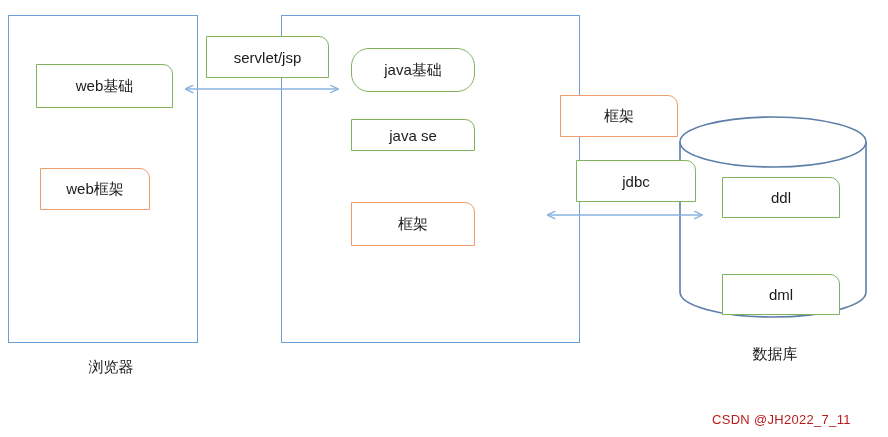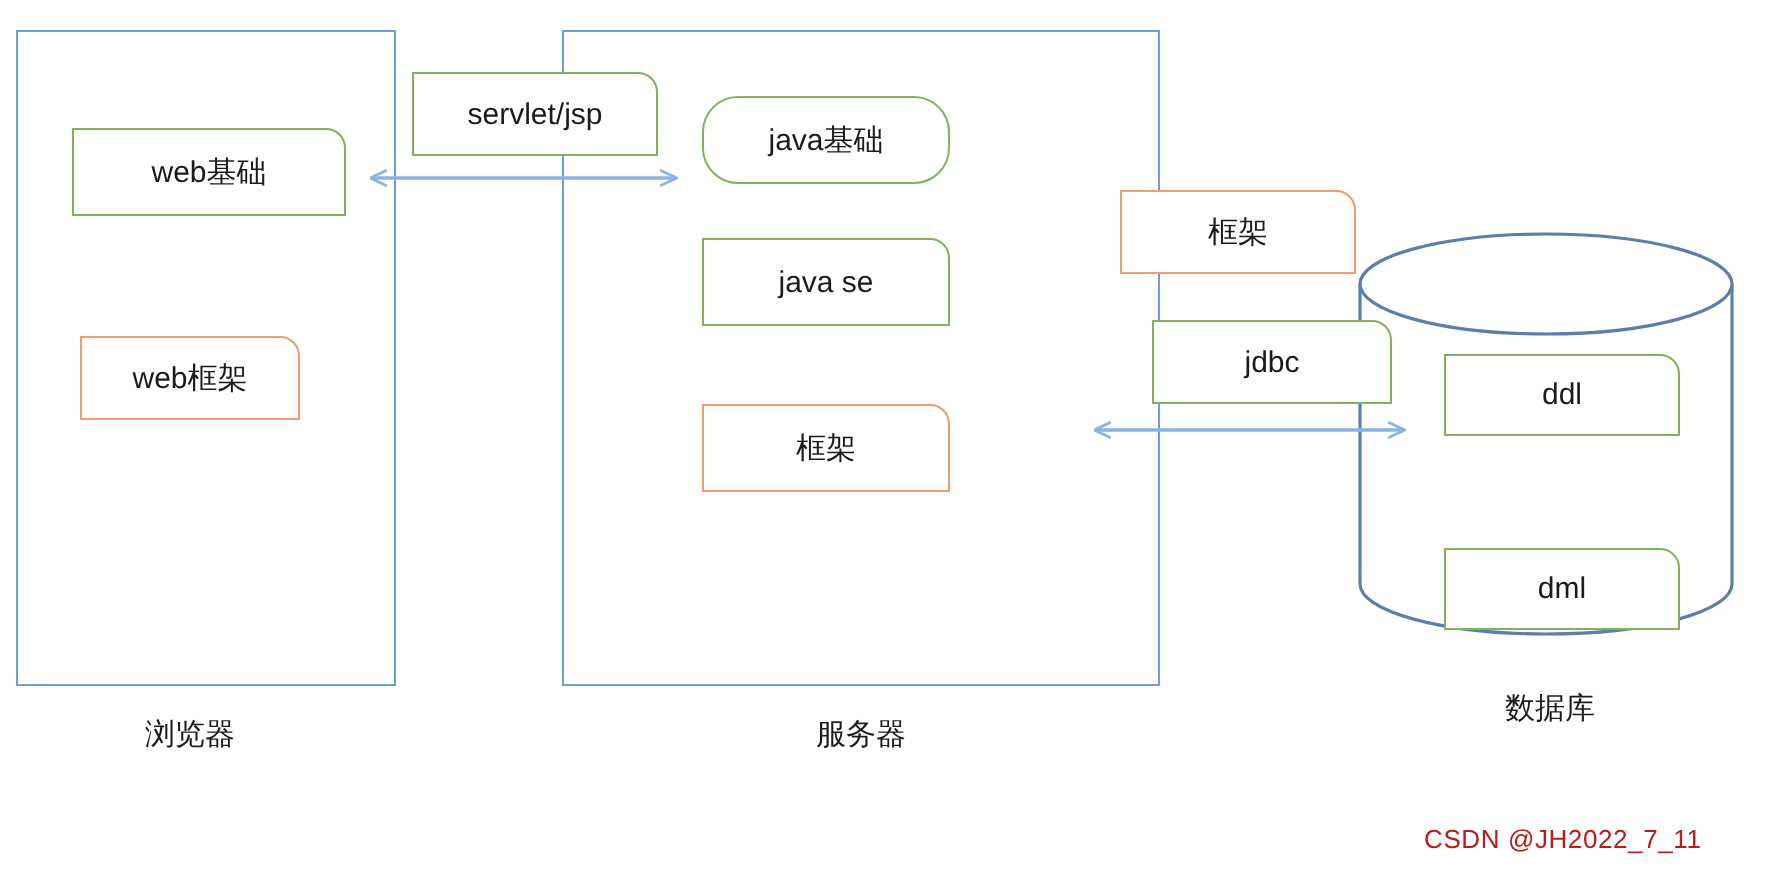--- a/index.html
+++ b/index.html
@@ -115,46 +115,43 @@
     <span>web框架</span>
   </div>
 
   <div class="node green" style="left:206px; top:36px; width:123px; height:42px;">
     <span>servlet/jsp</span>
   </div>
 
   <div class="node green" style="left:351px; top:48px; width:124px; height:44px;border-radius:18px;">
     <span>java基础</span>
   </div>
-  <div class="node green" style="left:351px; top:119px; width:124px; height:44px;">
+  <div class="node green" style="left:351px; top:119px; width:124px; height:32px;">
     <span>java se</span>
   </div>
   <div class="node orange" style="left:351px; top:202px; width:124px; height:44px;">
     <span>框架</span>
   </div>
 
   <div class="node orange" style="left:560px; top:95px; width:118px; height:42px;">
     <span>框架</span>
   </div>
   <div class="node green" style="left:576px; top:160px; width:120px; height:42px;">
     <span>jdbc</span>
   </div>
 
   <div class="node green" style="left:722px; top:177px; width:118px; height:41px;">
     <span>ddl</span>
   </div>
   <div class="node green" style="left:722px; top:230px; width:118px; height:41px;margin-top:44px;">
     <span>dml</span>
   </div>
 
-  <div class="caption" style="left:0; top:358px; width:190px;text-align:center;">
+  <div class="caption" style="left:16px; top:358px; width:190px;text-align:center;">
     <span>浏览器</span>
-  </div>
-  <div class="caption" style="left:281px; top:358px; width:299px;">
-    <span>服务器</span>
   </div>
   <div class="caption" style="left:676px; top:345px; width:198px;">
     <span>数据库</span>
   </div>
 
   <div class="watermark" style="left:712px; top:412px;">CSDN @JH2022_7_11</div>
 
 </div>
 
 </body></html>

